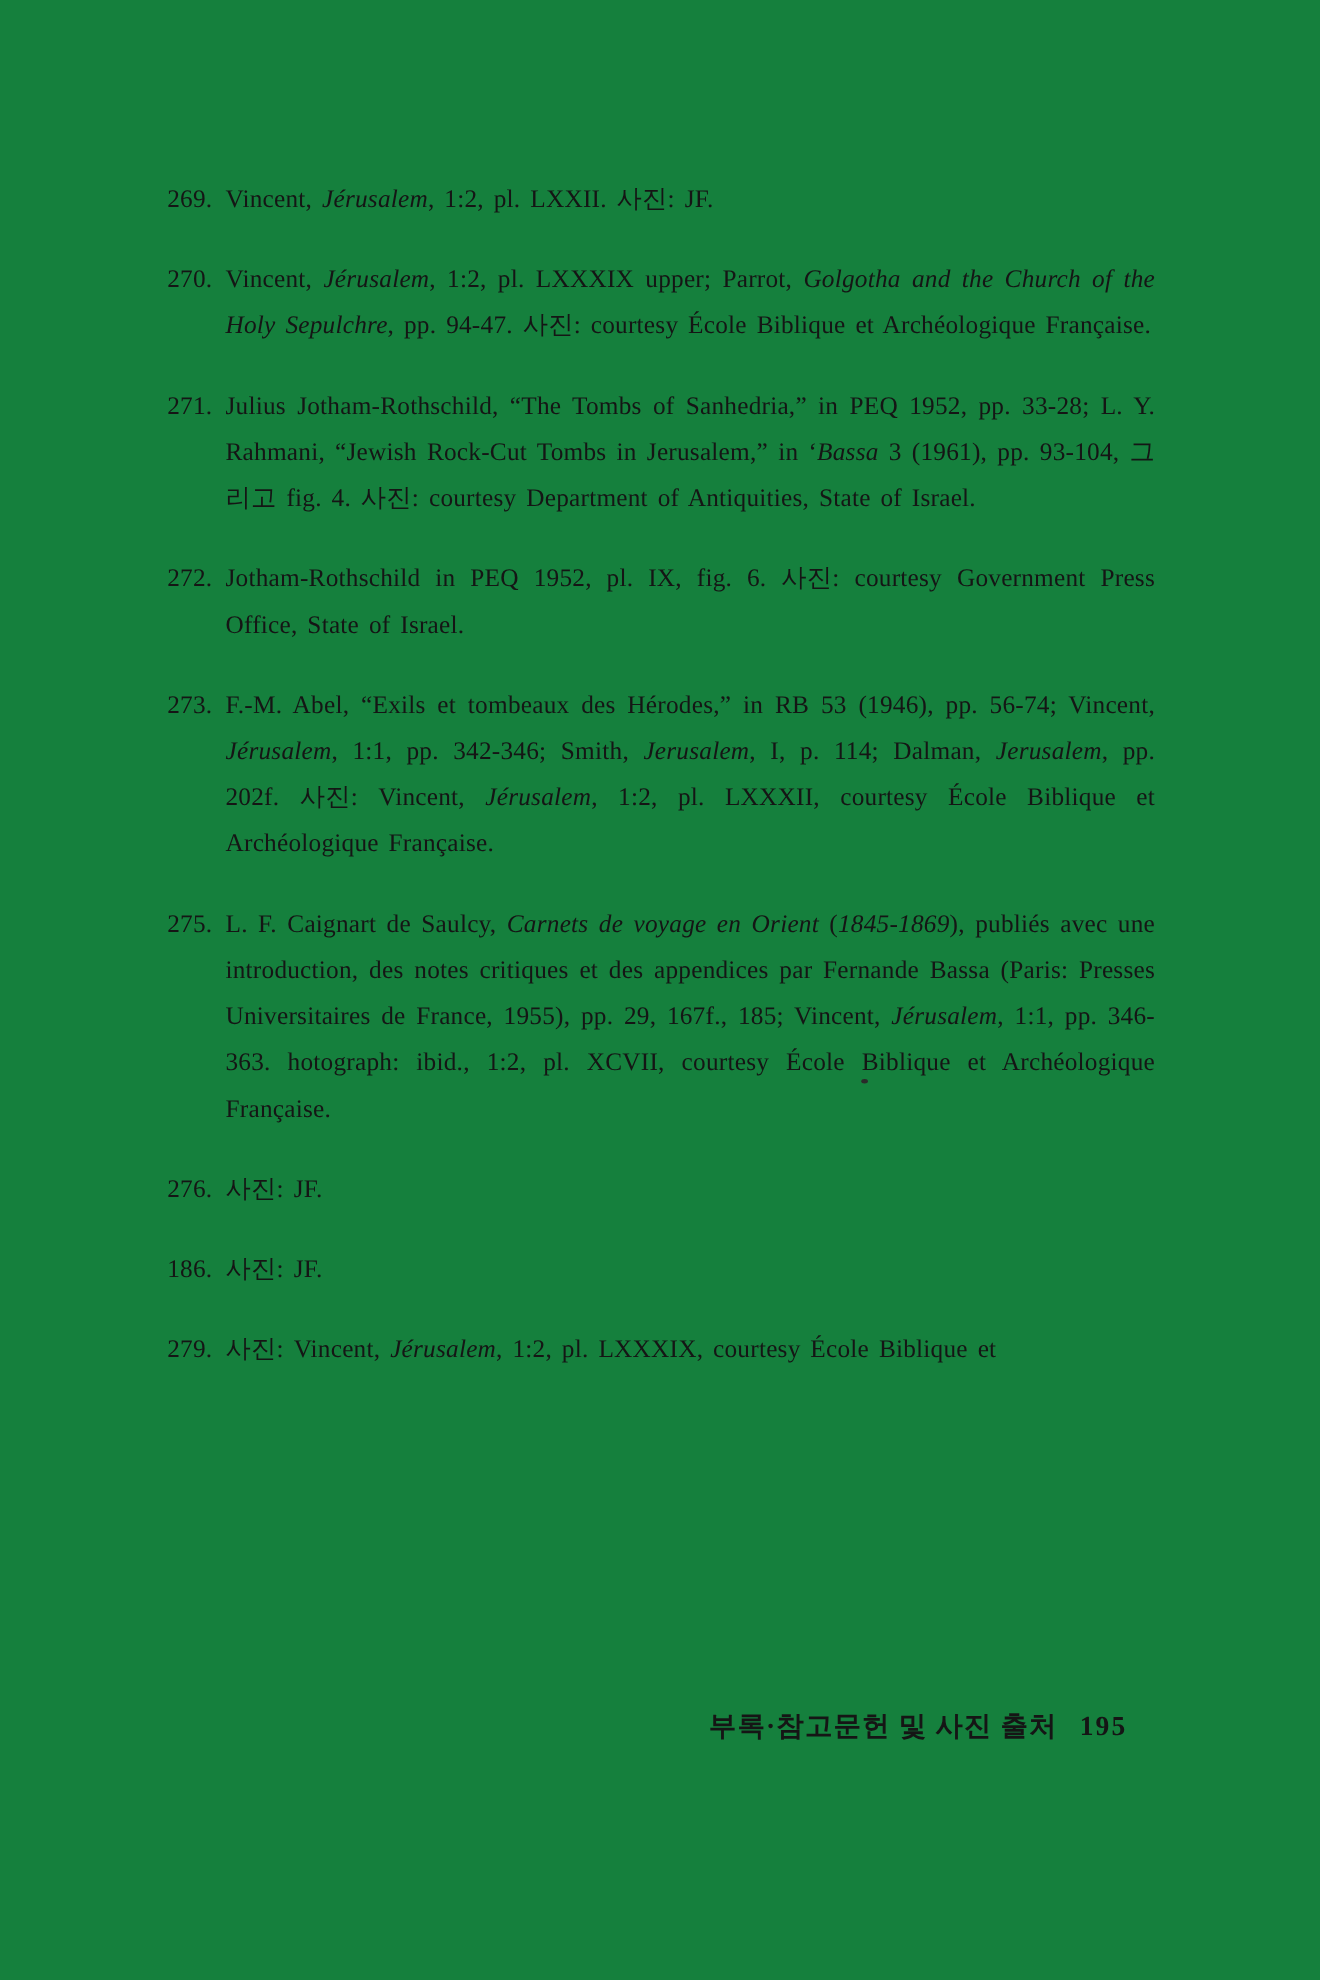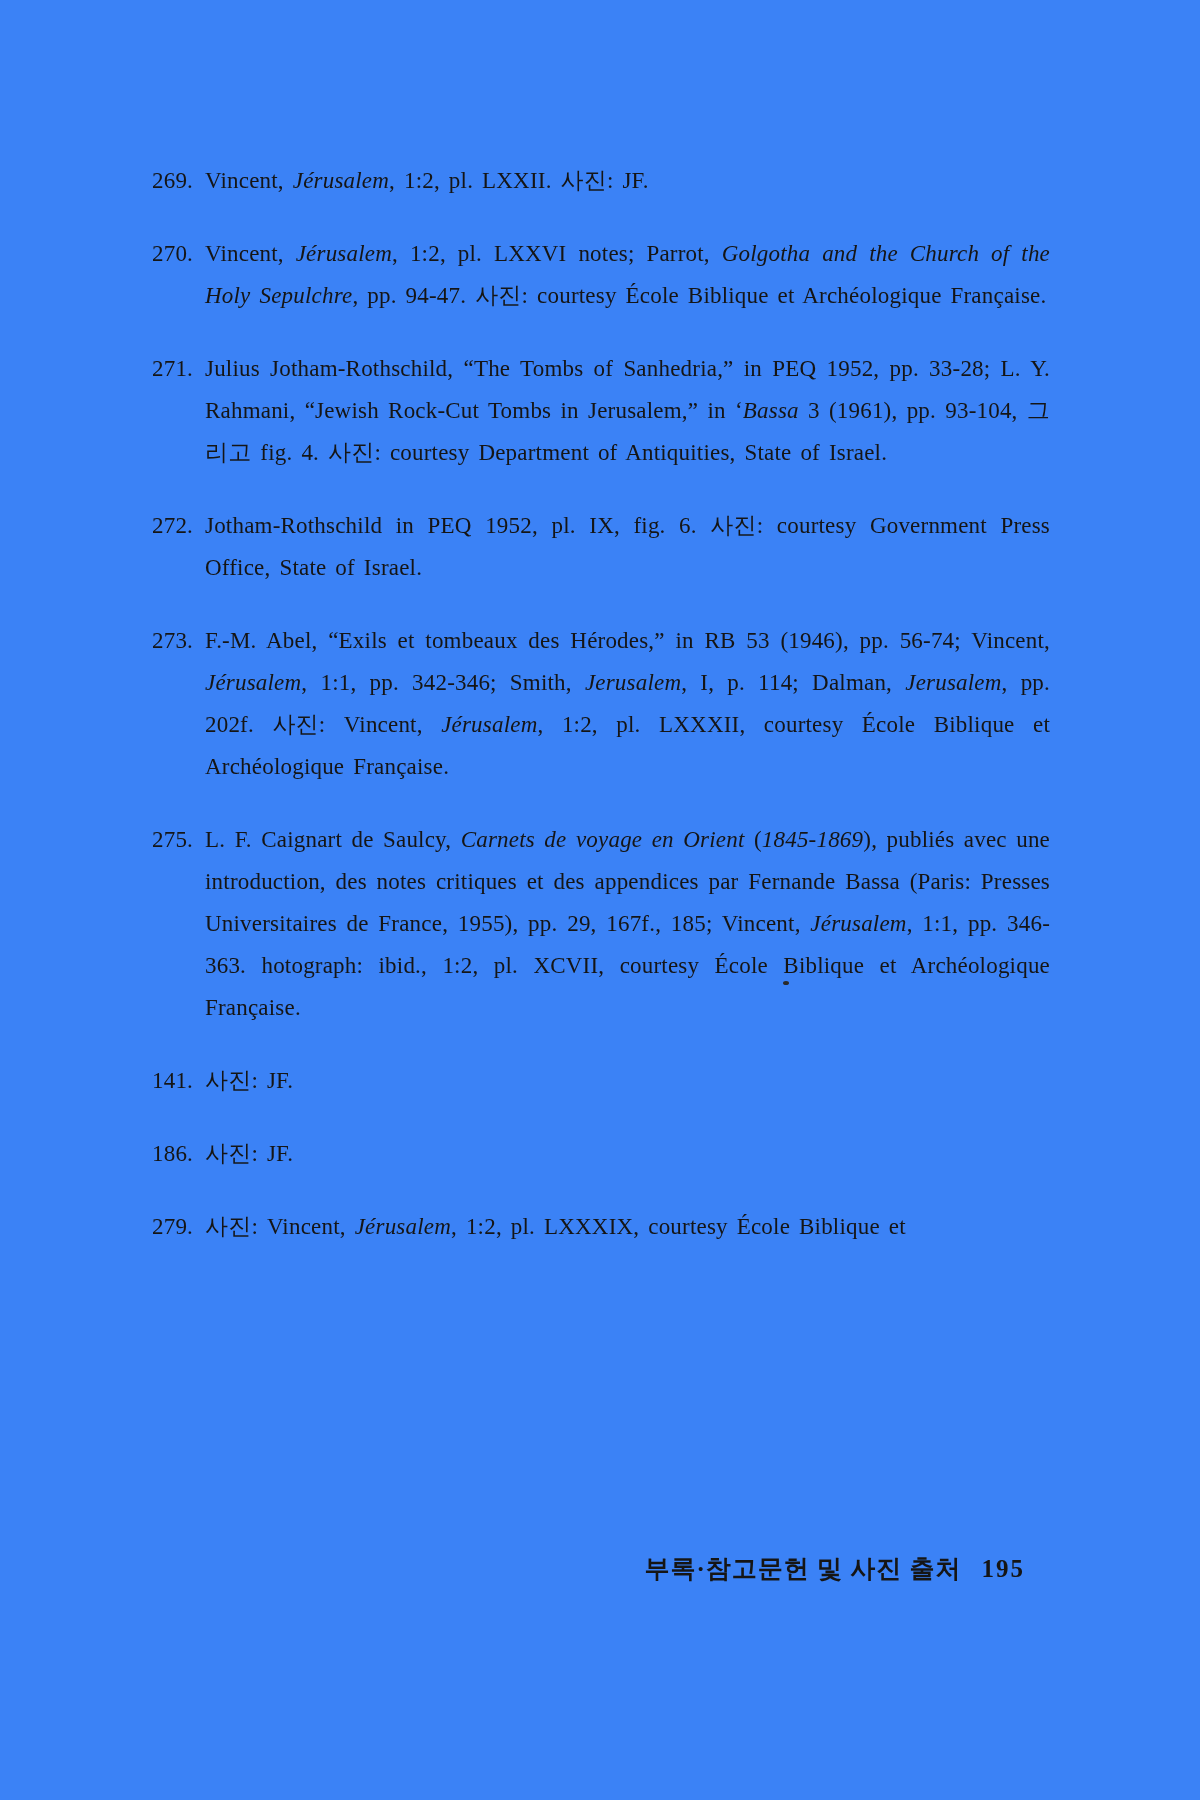--- a/index.html
+++ b/index.html
@@ -11,21 +11,21 @@
     height: 1800px;
     background: #ffffff;
     font-family: "Liberation Serif", "DejaVu Serif", serif;
     color: #151515;
     position: relative;
     overflow: hidden;
   }
   .page {
     position: absolute;
     inset: 0;
-    background: #3b82f6;
+    background: #15803d;
   }
   .references {
     position: absolute;
     left: 152px;
     top: 160px;
     width: 898px;
   }
   .entry {
     font-size: 23px;
     line-height: 42px;
@@ -67,26 +67,26 @@
     letter-spacing: 2px;
   }
 </style>
 </head>
 <body>
 
 <div class="page">
 
   <main class="references">
       <div class="entry"><span class="num">269.</span><span class="txt"><span>Vincent, </span><i>Jérusalem</i><span>, 1:2, pl. LXXII. 사진: JF.</span></span></div>
-      <div class="entry"><span class="num">270.</span><span class="txt"><span>Vincent, </span><i>Jérusalem</i><span>, 1:2, pl. LXXVI notes; Parrot, </span><i>Golgotha and the Church of the Holy Sepulchre</i><span>, pp. 94-47. 사진: courtesy École Biblique et Archéologique Française.</span></span></div>
+      <div class="entry"><span class="num">270.</span><span class="txt"><span>Vincent, </span><i>Jérusalem</i><span>, 1:2, pl. LXXXIX upper; Parrot, </span><i>Golgotha and the Church of the Holy Sepulchre</i><span>, pp. 94-47. 사진: courtesy École Biblique et Archéologique Française.</span></span></div>
       <div class="entry"><span class="num">271.</span><span class="txt"><span>Julius Jotham-Rothschild, “The Tombs of Sanhedria,” in PEQ 1952, pp. 33-28; L. Y. Rahmani, “Jewish Rock-Cut Tombs in Jerusalem,” in ‘</span><i>Bassa</i><span> 3 (1961), pp. 93-104, 그리고 fig. 4. 사진: courtesy Department of Antiquities, State of Israel.</span></span></div>
       <div class="entry"><span class="num">272.</span><span class="txt"><span>Jotham-Rothschild in PEQ 1952, pl. IX, fig. 6. 사진: courtesy Government Press Office, State of Israel.</span></span></div>
       <div class="entry"><span class="num">273.</span><span class="txt"><span>F.-M. Abel, “Exils et tombeaux des Hérodes,” in RB 53 (1946), pp. 56-74; Vincent, </span><i>Jérusalem</i><span>, 1:1, pp. 342-346; Smith, </span><i>Jerusalem</i><span>, I, p. 114; Dalman, </span><i>Jerusalem</i><span>, pp. 202f. 사진: Vincent, </span><i>Jérusalem</i><span>, 1:2, pl. LXXXII, courtesy École Biblique et Archéologique Française.</span></span></div>
       <div class="entry"><span class="num">275.</span><span class="txt"><span>L. F. Caignart de Saulcy, </span><i>Carnets de voyage en Orient</i><span> (</span><i>1845-1869</i><span>), publiés avec une introduction, des notes critiques et des appendices par Fernande Bassa (Paris: Presses Universitaires de France, 1955), pp. 29, 167f., 185; Vincent, </span><i>Jérusalem</i><span>, 1:1, pp. 346-363. hotograph: ibid., 1:2, pl. XCVII, courtesy École Biblique et Archéologique Française.</span></span></div>
-      <div class="entry"><span class="num">141.</span><span class="txt"><span>사진: JF.</span></span></div>
+      <div class="entry"><span class="num">276.</span><span class="txt"><span>사진: JF.</span></span></div>
       <div class="entry"><span class="num">186.</span><span class="txt"><span>사진: JF.</span></span></div>
       <div class="entry"><span class="num">279.</span><span class="txt"><span>사진: Vincent, </span><i>Jérusalem</i><span>, 1:2, pl. LXXXIX, courtesy École Biblique et</span></span></div>
     </main>
 
   <div class="stray-dot"></div>
 
   <footer class="footer">
     <span>부록·참고문헌 및 사진 출처</span><span class="pagenum">195</span>
   </footer>
 

